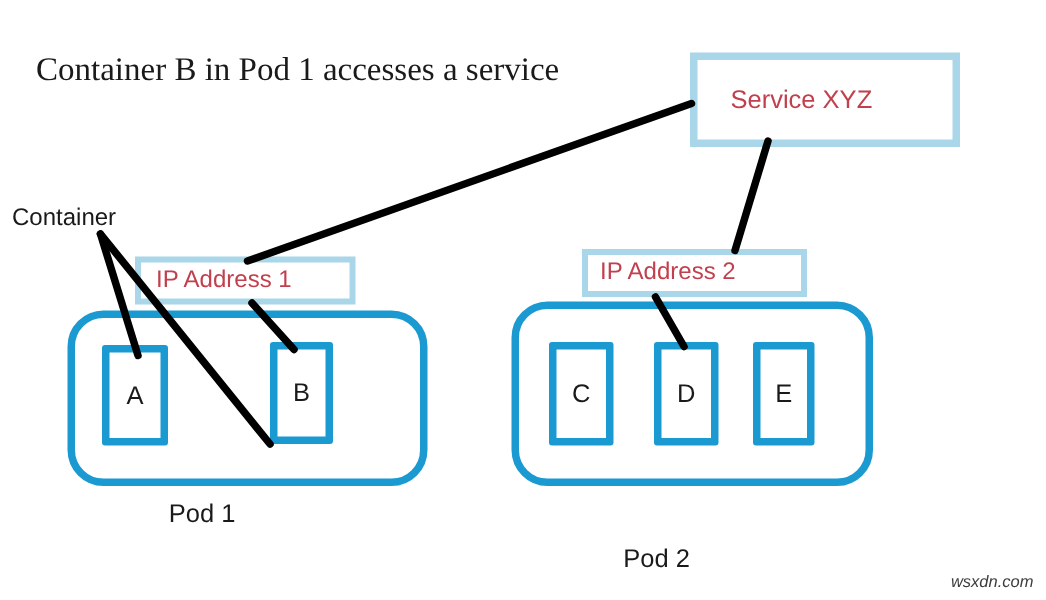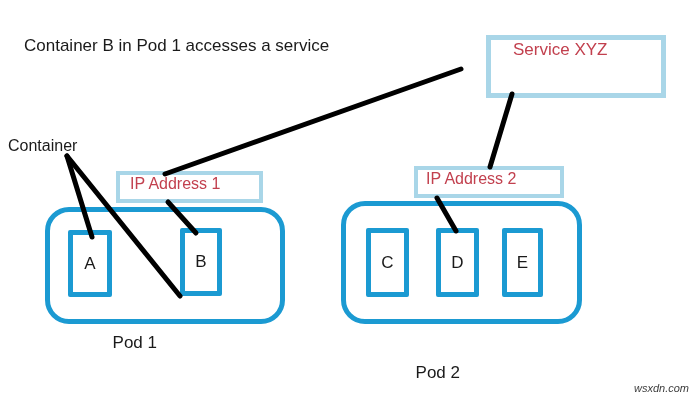--- a/index.html
+++ b/index.html
@@ -14,32 +14,32 @@
   body{
     width:697px;height:400px;
     background:#ffffff;
     font-family:"Liberation Sans", sans-serif;
     position:relative;
     overflow:hidden;
   }
   .stage{position:absolute;inset:0;width:697px;height:400px;}
   .note{
     position:absolute;left:24px;top:33px;
-    font-size:17px;line-height:25px;color:var(--body-text);
+    font-size:22px;line-height:25px;color:var(--body-text);font-family:Liberation Serif, serif;
   }
   .containers-label{
     position:absolute;left:8px;top:137px;
     font-size:16px;color:var(--body-text);
   }
   .annot-box{
     position:absolute;background:#ffffff;
     border:4px solid var(--annotation-border);
     color:var(--annotation-text);
-    display:flex;
-    font-size:16px;box-sizing:border-box;margin-left:26px;
+    display:flex;align-items:center;
+    font-size:16px;box-sizing:border-box;
   }
   .service-box{
     left:460px;top:35px;width:180px;height:63px;
     border-width:5px;padding-left:22px;font-size:17px;
   }
   .ip1-box{left:90px;top:171px;width:147px;height:32px;padding-left:10px;}
   .ip2-box{left:388px;top:166px;width:150px;height:32px;padding-left:8px;}
   .pod{
     position:absolute;background:#ffffff;
     border:5px solid var(--pod-border);

